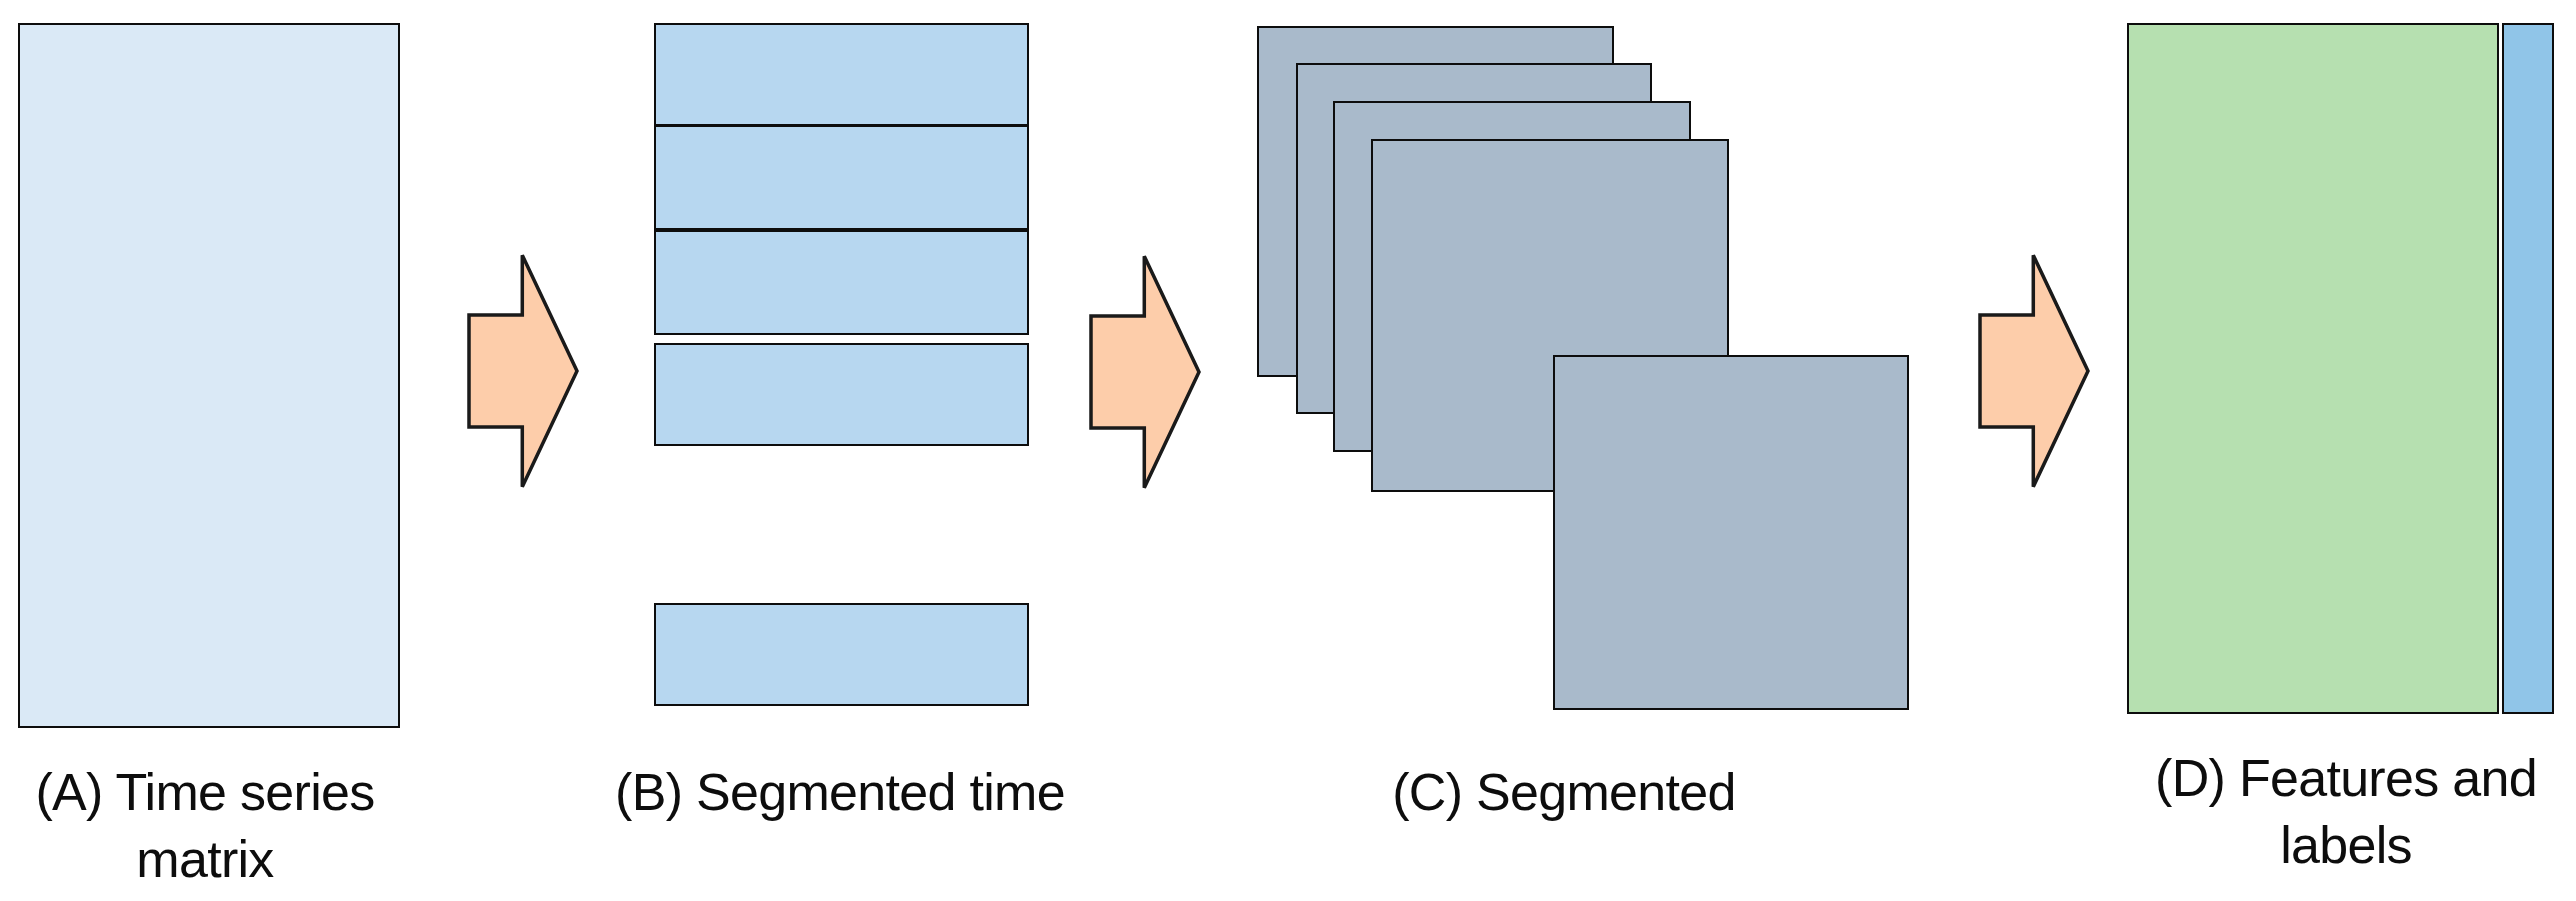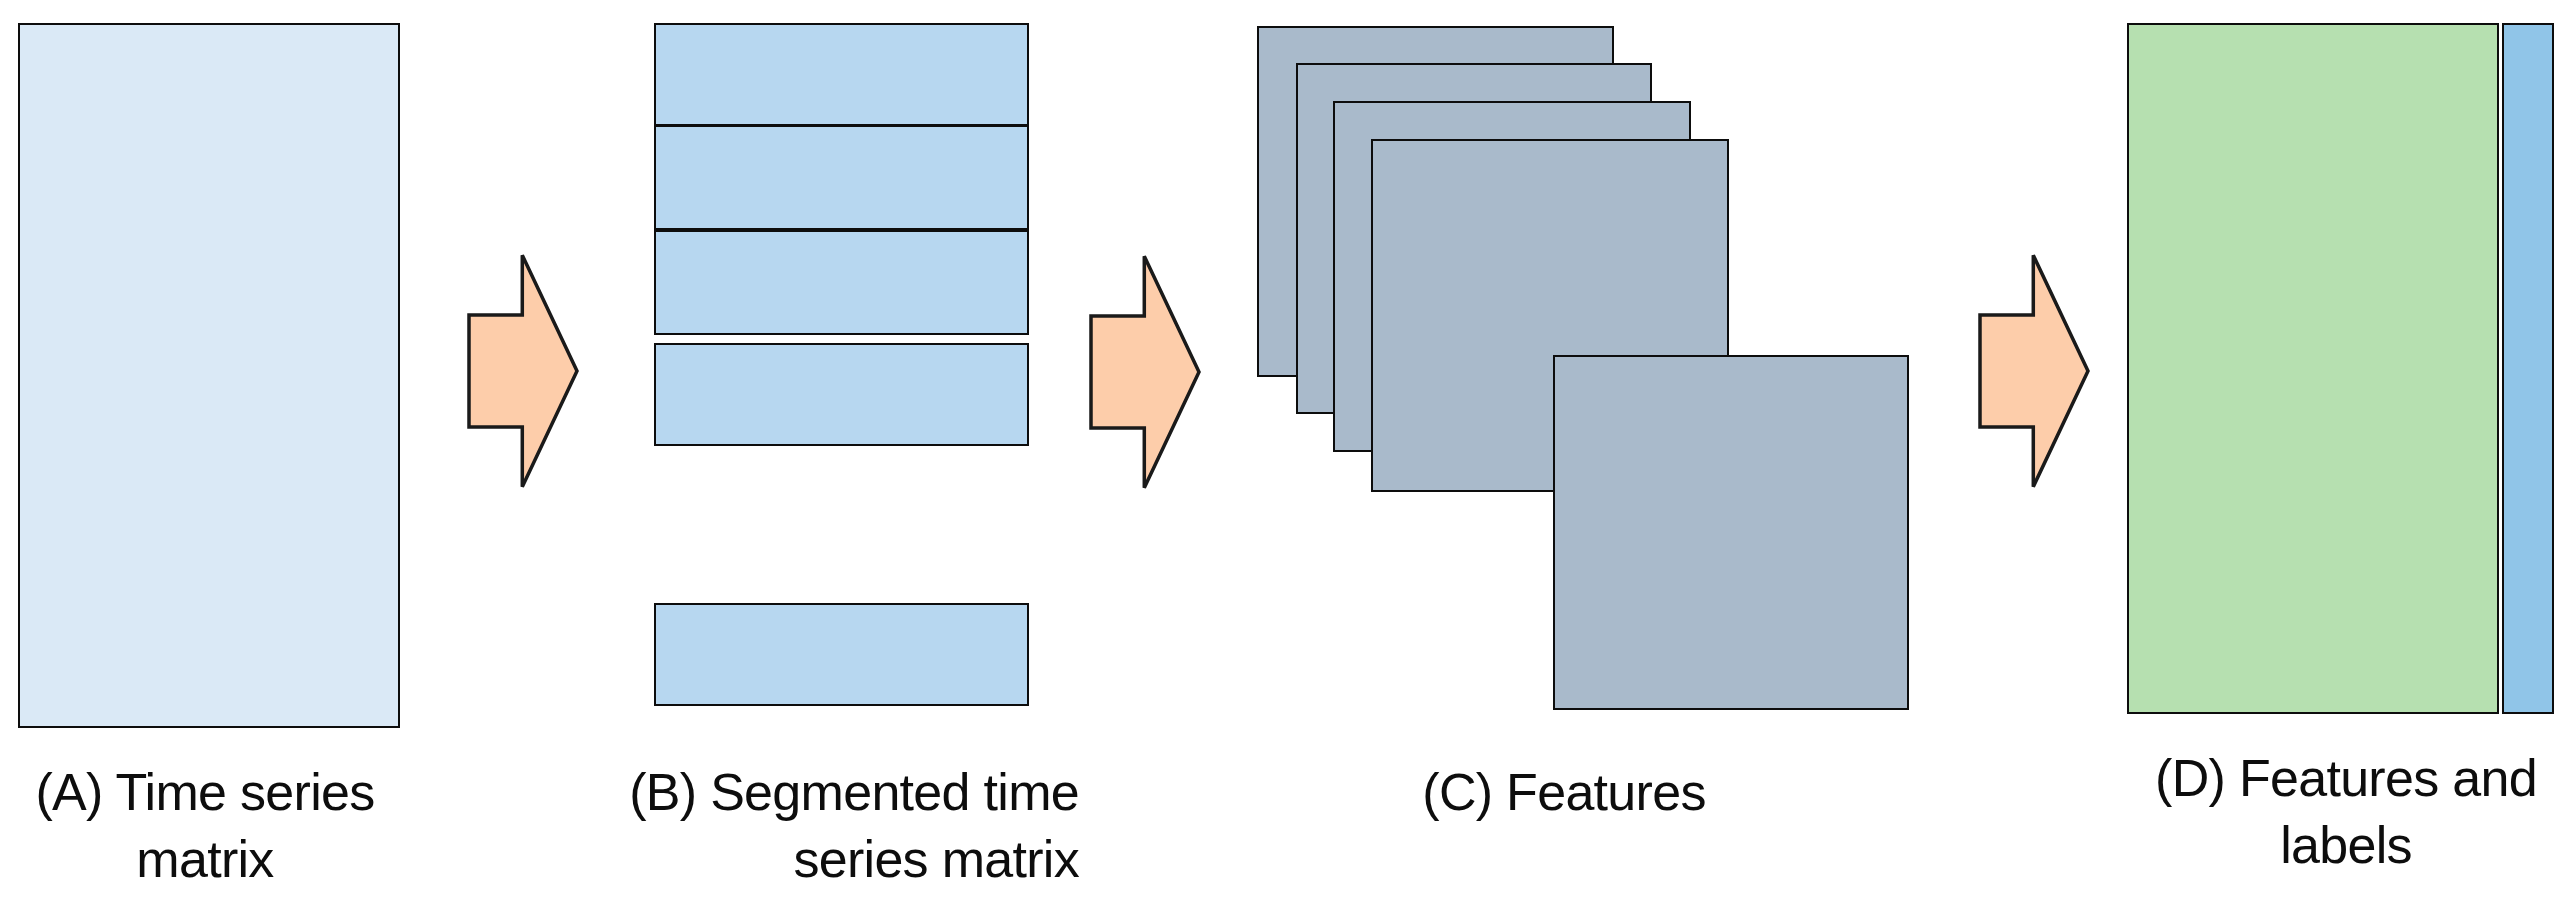--- a/index.html
+++ b/index.html
@@ -43,21 +43,21 @@
   .caption {
     position: absolute;
     width: 534px;
     text-align: center;
     font-size: 52px;
     line-height: 67px;
     letter-spacing: -0.7px;
     color: #0d0d0d;
   }
   .cap-a { left: -62px;  top: 759px; }
-  .cap-b { left: 545px;  top: 759px; text-align: right; }
+  .cap-b { left: 573px;  top: 759px; }
   .cap-c { left: 1297px; top: 759px; }
   .cap-d { left: 2079px; top: 745px; }
 </style>
 </head>
 <body>
 
 <div id="canvas">
 
   <div class="shape rect-a" style="background-color: rgb(218, 233, 246);"></div>
 
@@ -87,24 +87,23 @@
 
   <div class="shape rect-d-green" style="background-color: rgb(182, 224, 176);"></div>
   <div class="shape rect-d-blue" style="background-color: rgb(144, 197, 232);"></div>
 
   <div class="caption cap-a">
     <div>(A) Time series</div>
     <div>matrix</div>
   </div>
   <div class="caption cap-b">
     <div>(B) Segmented time</div>
-    <div>series matrix</div>
   </div>
   <div class="caption cap-c">
-    <div>(C) Features</div>
+    <div>(C) Segmented</div>
   </div>
   <div class="caption cap-d">
     <div>(D) Features and</div>
     <div>labels</div>
   </div>
 
 </div>
 
 
 </body></html>

